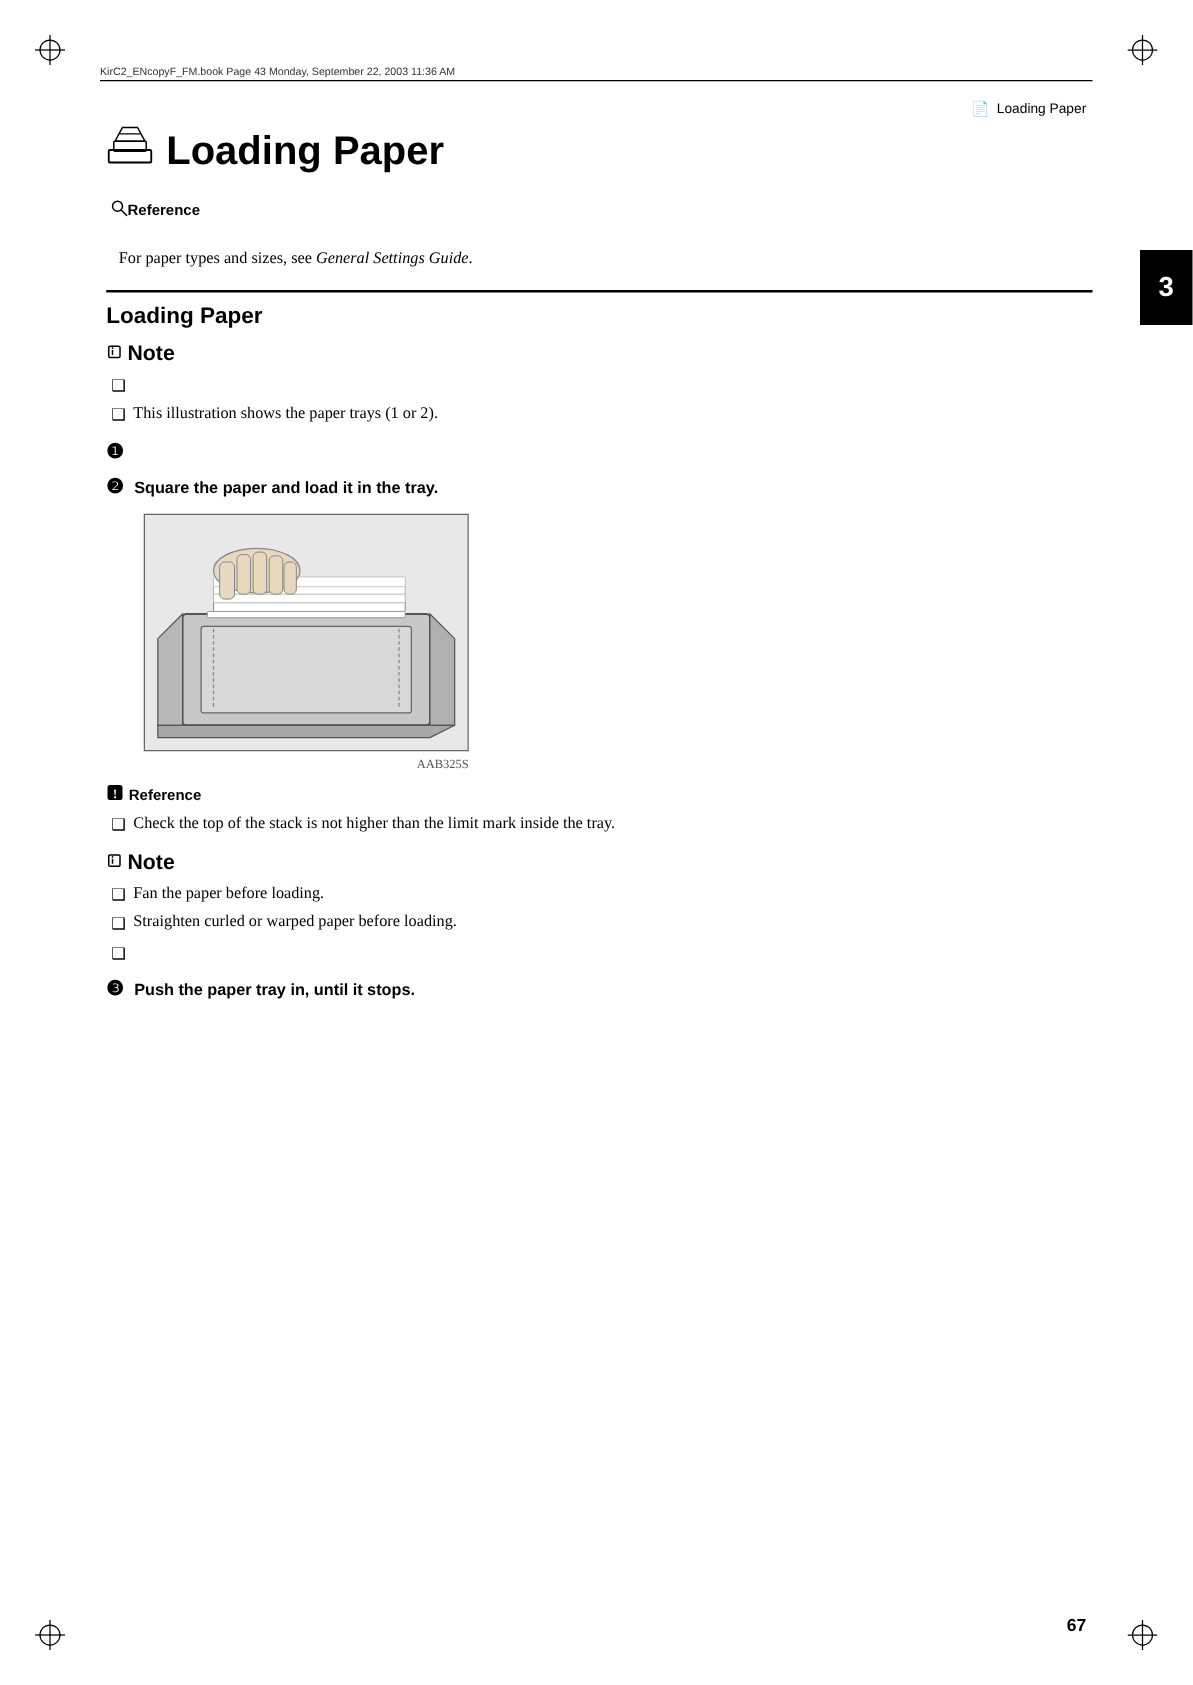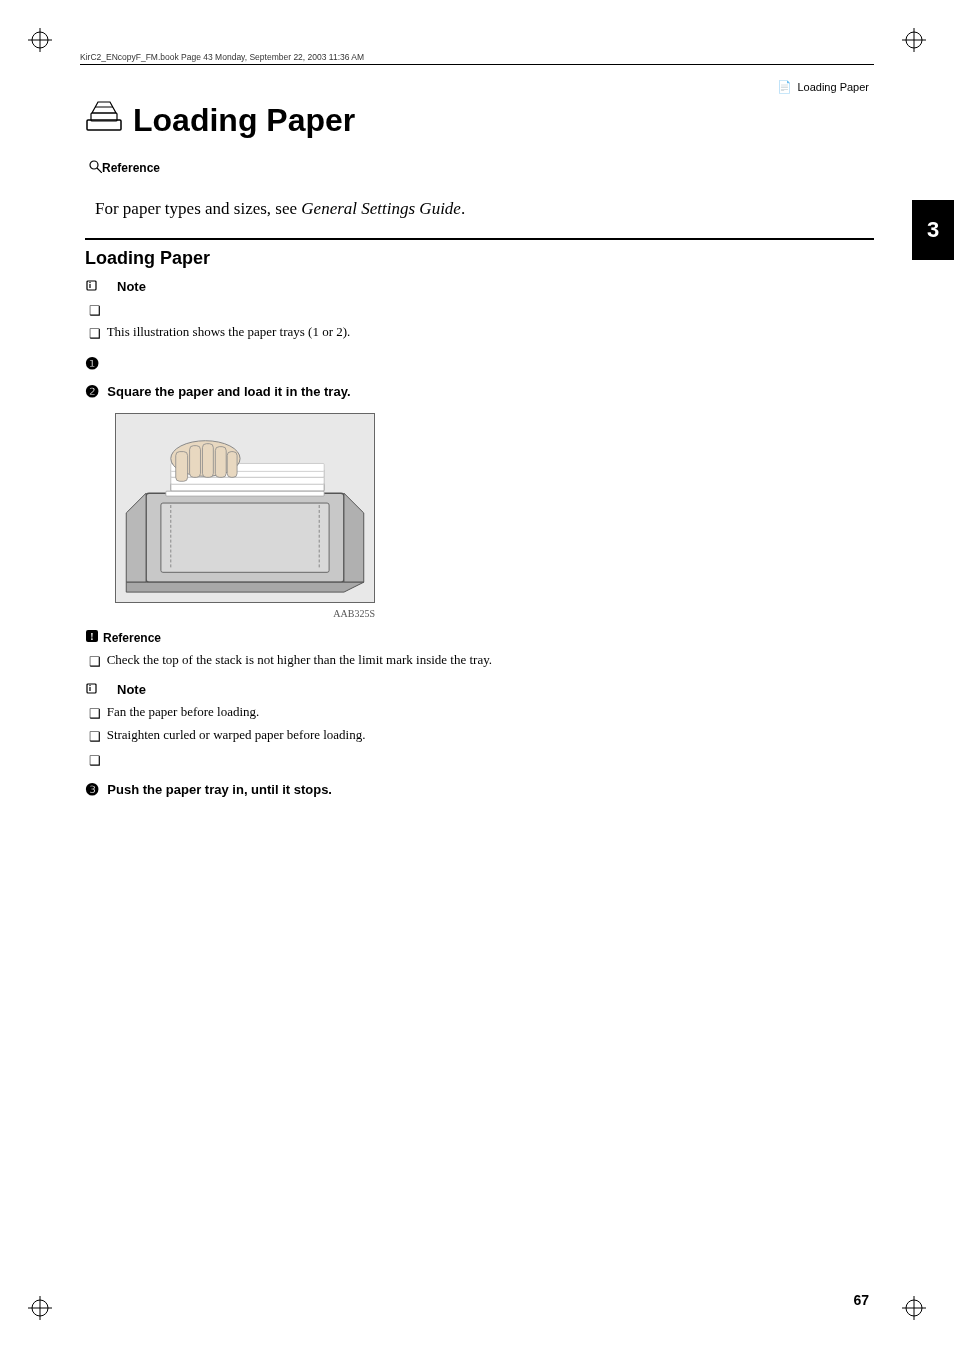--- a/index.html
+++ b/index.html
@@ -117,21 +117,21 @@
     .reference-header {
       font-family: Arial, sans-serif;
       font-size: 12px;
       font-weight: bold;
       display: flex;
       align-items: center;
       gap: 0;
       margin-bottom: 20px;
     }
     .reference-body {
-      font-size: 17px;
+      font-size: 13px;
       padding-left: 6px;
       line-height: 1.5;
     }
     .italic { font-style: italic; }
 
     
     .section-divider {
       border: none;
       border-top: 2px solid #000;
       margin: 10px 0 8px 0;
@@ -144,25 +144,25 @@
       font-weight: bold;
       margin-bottom: 10px;
     }
 
     
     .note-box {
       margin-bottom: 10px;
     }
     .note-header {
       font-family: Arial, sans-serif;
-      font-size: 13px;
-      font-weight: bold;
-      display: flex;
-      align-items: center;
-      gap: 19px;
+      font-size: 17px;
+      font-weight: bold;
+      display: flex;
+      align-items: center;
+      gap: 4px;
       margin-bottom: 4px;
     }
     .note-item {
       display: flex;
       align-items: flex-start;
       gap: 6px;
       font-size: 13px;
       line-height: 1.5;
       padding-left: 4px;
       margin-bottom: 2px;

